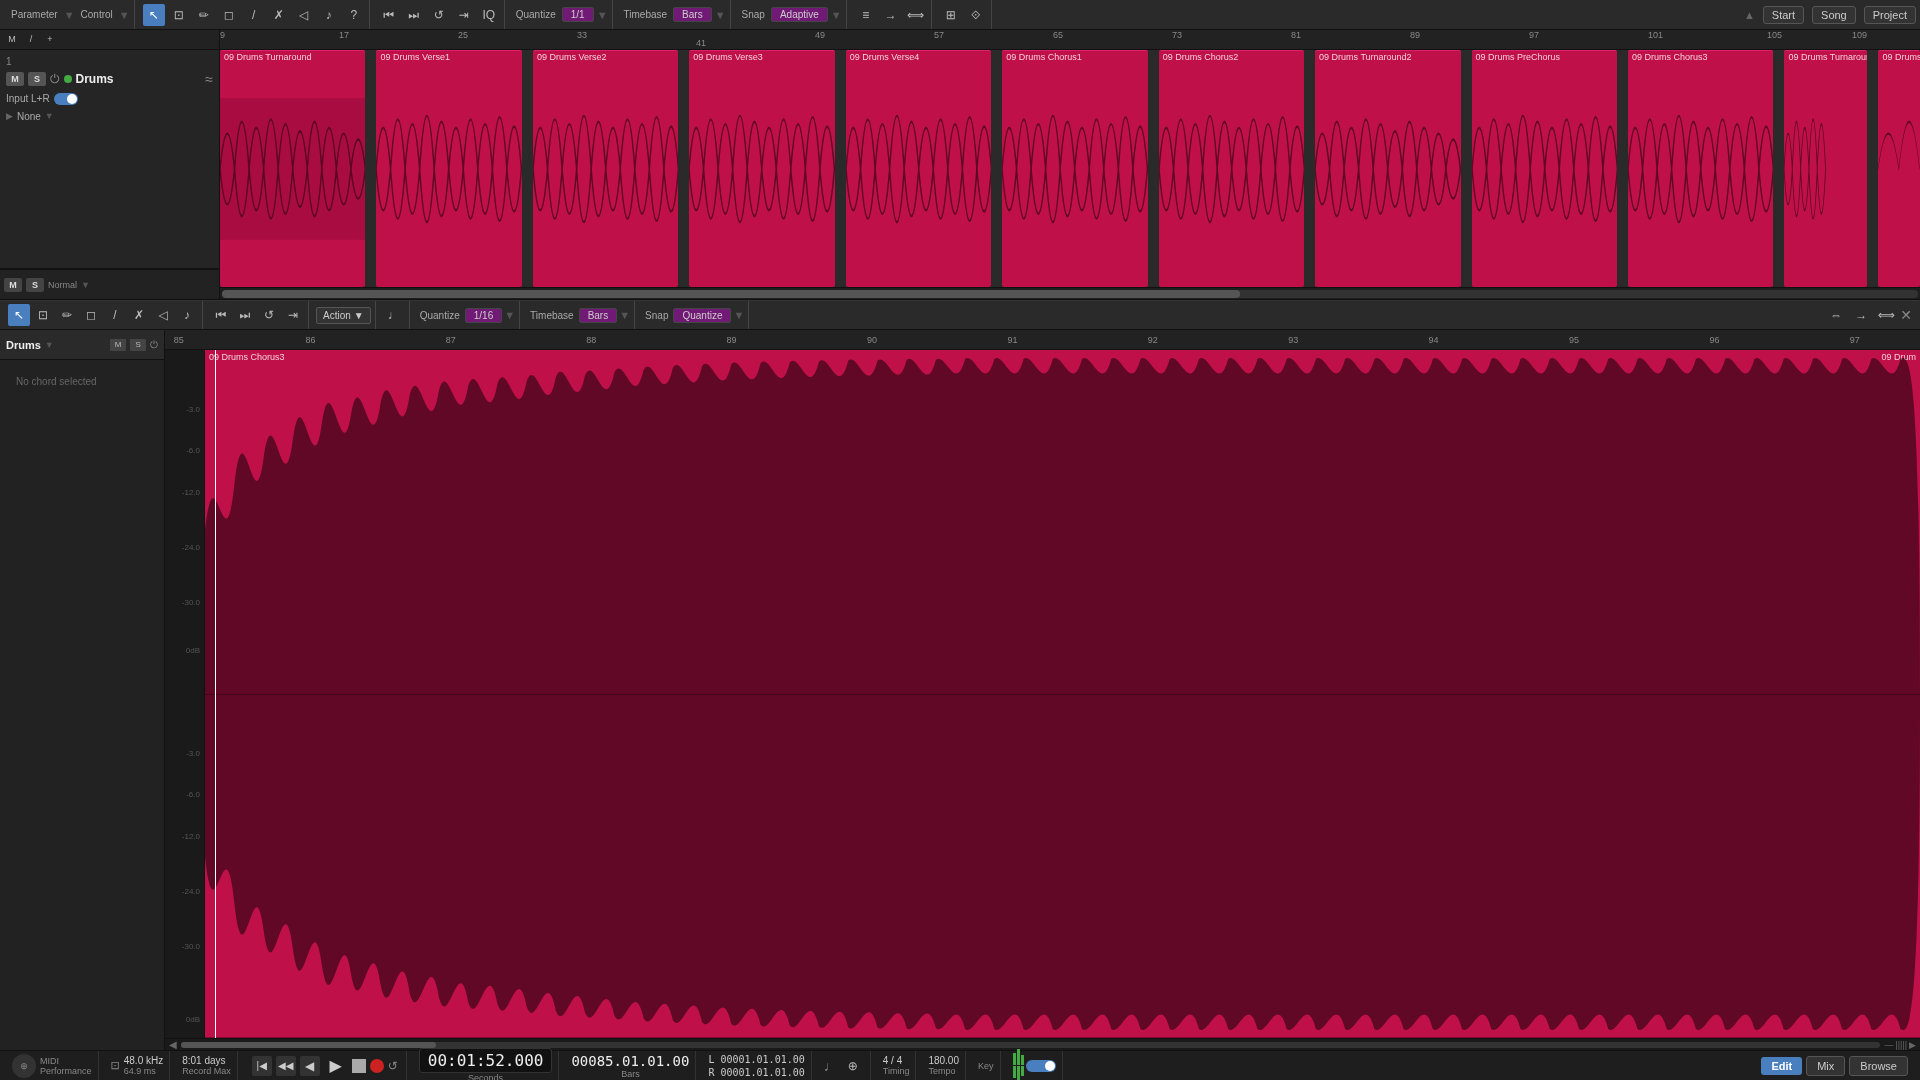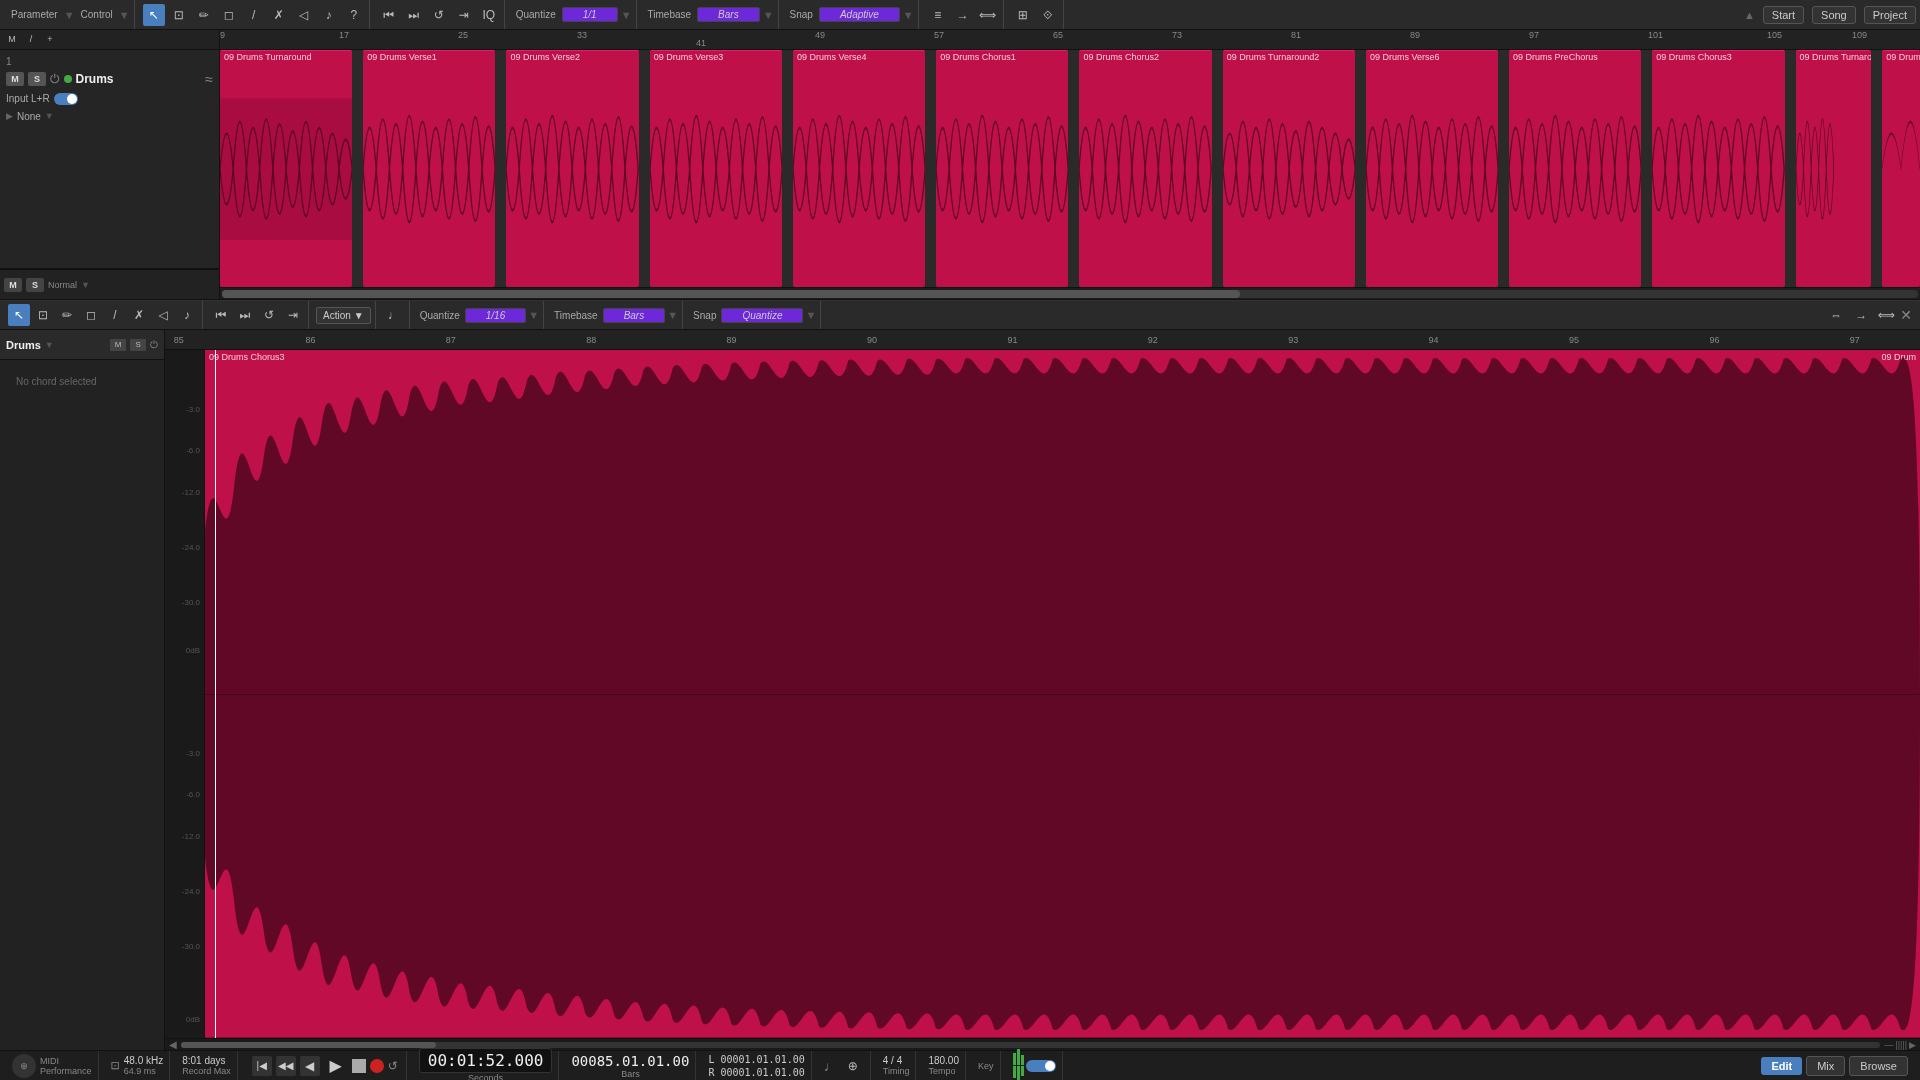--- a/index.html
+++ b/index.html
@@ -47,29 +47,28 @@
       border-radius: 2px;
     }
     .toolbar-btn.active { background: #4a7fbf; color: white; }
 
     .param-label {
       color: #aaa;
       font-size: 10px;
       padding: 0 3px;
     }
     .quantize-display {
-      background: #6d28d9;
+      background: #701a75;
       border: 1px solid #444;
       border-radius: 2px;
-      padding: 1px 20px;
+      padding: 1px 8px;
       font-size: 10px;
       color: #ccc;
       min-width: 30px;
       text-align: center;
-      font-style: italic;
     }
     .top-right {
       margin-left: auto;
       display: flex;
       align-items: center;
       gap: 8px;
       color: #aaa;
       font-size: 11px;
     }
     .nav-btn {
@@ -711,27 +710,20 @@
             </div>
 
             <div class="audio-clip" style="flex:7; min-width:0;">
               <span class="clip-label">09 Drums Turnaround2</span>
               <svg class="waveform-svg" viewBox="0 0 100 100" preserveAspectRatio="none">
                 <path d="M0,50 Q5,20 10,50 Q15,10 20,50 Q25,15 30,50 Q35,8 40,50 Q45,12 50,50 Q55,18 60,50 Q65,10 70,50 Q75,15 80,50 Q85,20 90,50 Q95,25 100,50" stroke="rgba(0,0,0,0.5)" stroke-width="1" fill="none"></path>
                 <path d="M0,50 Q5,80 10,50 Q15,90 20,50 Q25,85 30,50 Q35,92 40,50 Q45,88 50,50 Q55,82 60,50 Q65,90 70,50 Q75,85 80,50 Q85,80 90,50 Q95,75 100,50" stroke="rgba(0,0,0,0.5)" stroke-width="1" fill="none"></path>
               </svg>
             </div>
 
-            <div class="audio-clip" style="flex:7; min-width:0;">
-              <span class="clip-label">09 Drums Verse6</span>
-              <svg class="waveform-svg" viewBox="0 0 100 100" preserveAspectRatio="none">
-                <path d="M0,50 Q5,15 10,50 Q15,8 20,50 Q25,12 30,50 Q35,5 40,50 Q45,10 50,50 Q55,15 60,50 Q65,8 70,50 Q75,12 80,50 Q85,6 90,50 Q95,14 100,50" stroke="rgba(0,0,0,0.5)" stroke-width="1" fill="none"></path>
-                <path d="M0,50 Q5,85 10,50 Q15,92 20,50 Q25,88 30,50 Q35,95 40,50 Q45,90 50,50 Q55,85 60,50 Q65,92 70,50 Q75,88 80,50 Q85,94 90,50 Q95,86 100,50" stroke="rgba(0,0,0,0.5)" stroke-width="1" fill="none"></path>
-              </svg>
-            </div>
 
             <div class="audio-clip" style="flex:7; min-width:0;">
               <span class="clip-label">09 Drums PreChorus</span>
               <svg class="waveform-svg" viewBox="0 0 100 100" preserveAspectRatio="none">
                 <path d="M0,50 Q5,15 10,50 Q15,8 20,50 Q25,12 30,50 Q35,5 40,50 Q45,10 50,50 Q55,15 60,50 Q65,8 70,50 Q75,12 80,50 Q85,6 90,50 Q95,14 100,50" stroke="rgba(0,0,0,0.5)" stroke-width="1" fill="none"></path>
                 <path d="M0,50 Q5,85 10,50 Q15,92 20,50 Q25,88 30,50 Q35,95 40,50 Q45,90 50,50 Q55,85 60,50 Q65,92 70,50 Q75,88 80,50 Q85,94 90,50 Q95,86 100,50" stroke="rgba(0,0,0,0.5)" stroke-width="1" fill="none"></path>
               </svg>
             </div>
 
             <div class="audio-clip" style="flex:7; min-width:0;">

